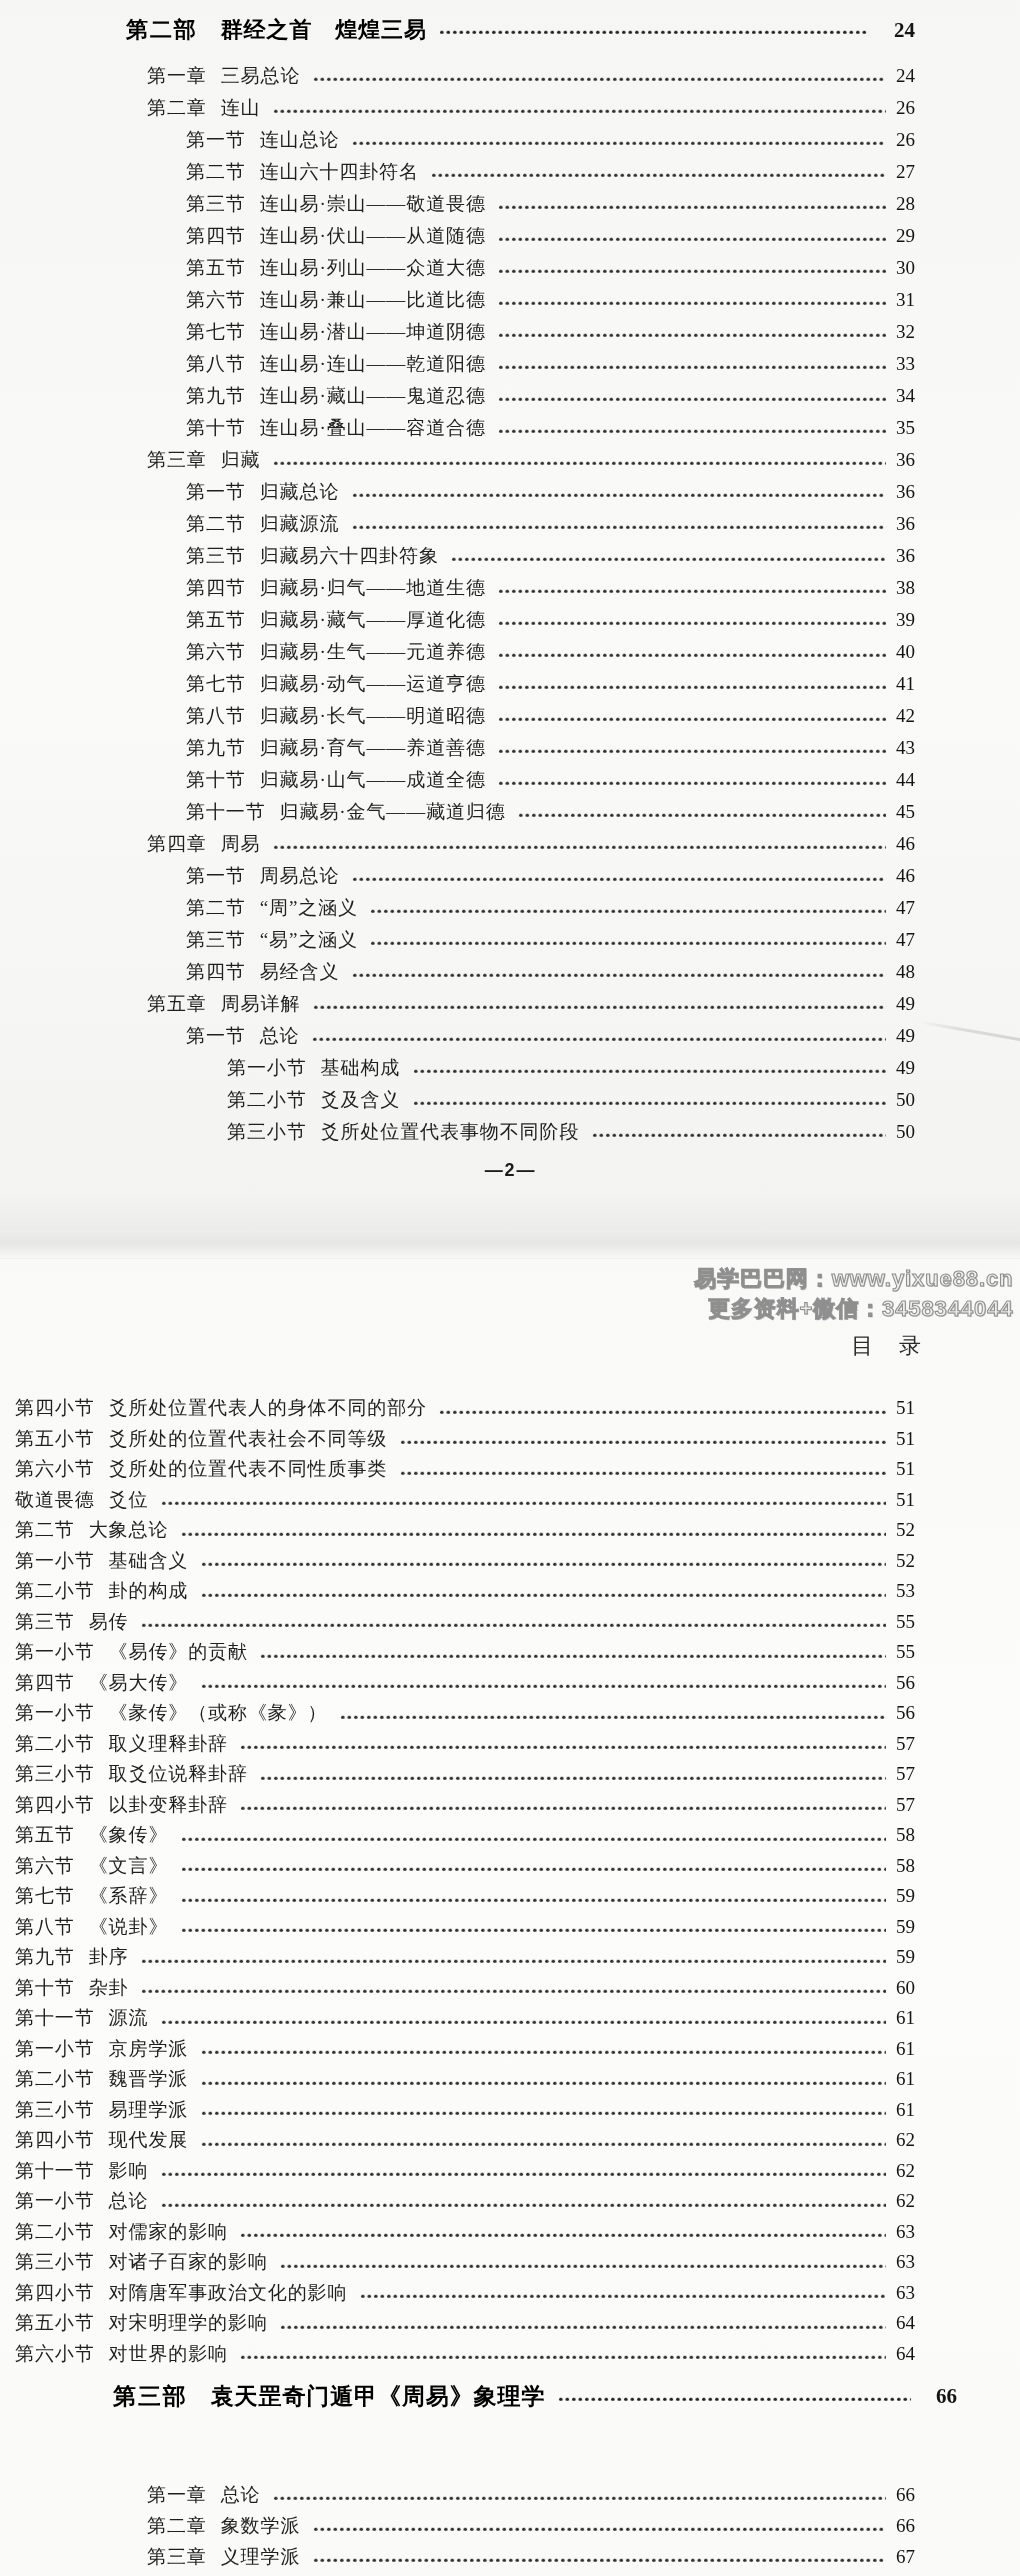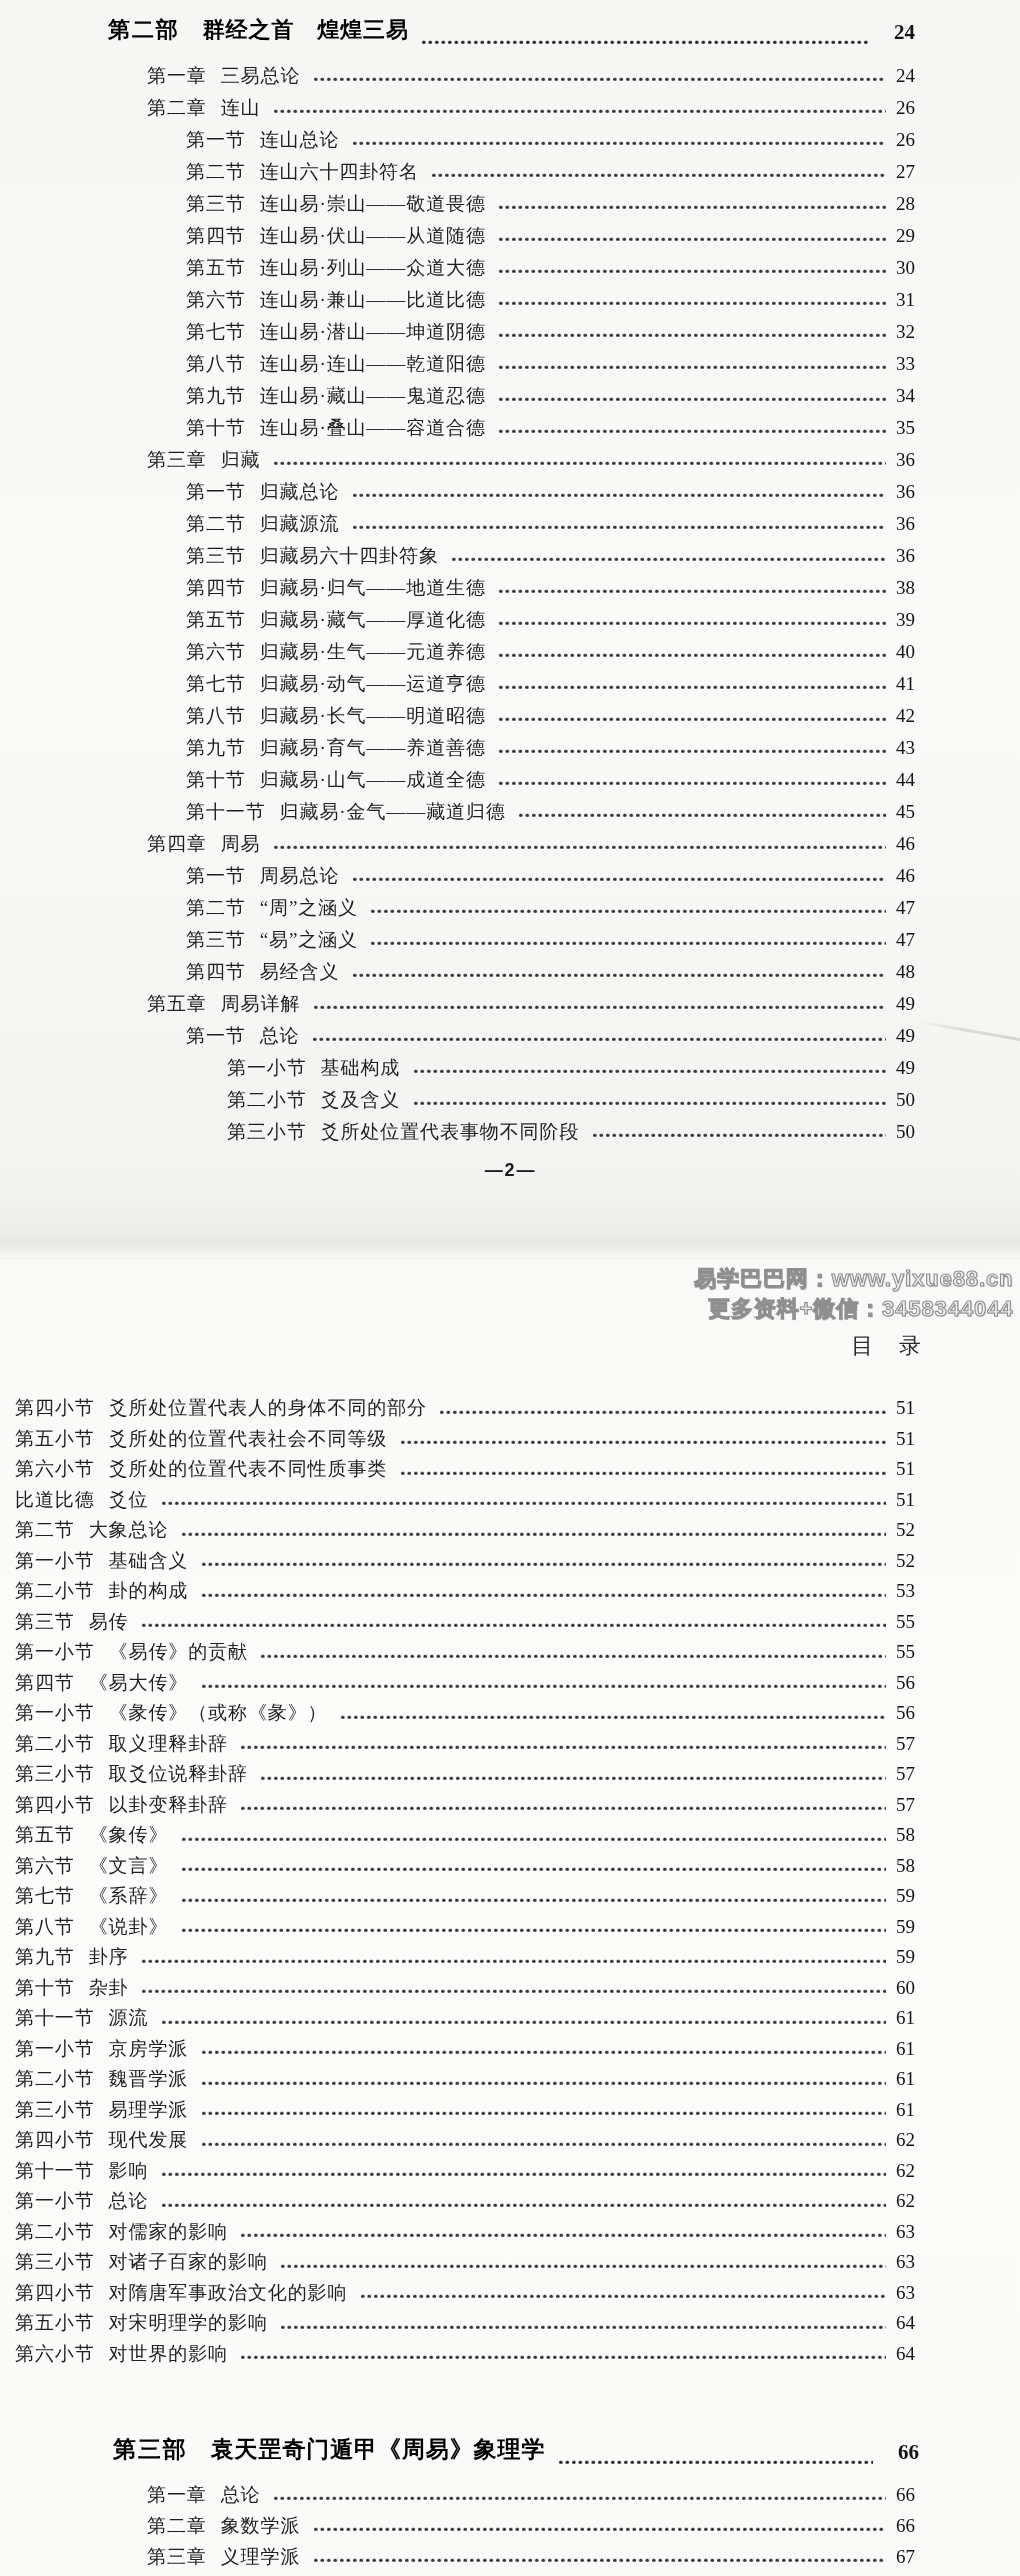--- a/index.html
+++ b/index.html
@@ -44,22 +44,22 @@
   #p2-rows2 .row{height:31px;}
   
   .part{
     position:absolute;left:0;right:0;
     font-weight:700;font-size:22px;color:#000;
   }
   .part .label{margin-right:23px;letter-spacing:1.9px;}
   .part .leader{transform:translateY(2.8px);
     background-image:radial-gradient(circle at 2.8px 5.7px,#222 1.5px,rgba(0,0,0,0) 1.9px);}
   .part .pagenum{font-weight:700;font-size:21px;padding-left:11.3px;min-width:32px;}
-  .part1-row{top:15px;padding-left:108px;padding-right:106px;display:flex;align-items:flex-end;}
-  .part2-row{top:1175px;padding-left:113px;padding-right:102px;display:flex;align-items:flex-end;font-size:23px;}
+  .part1-row{top:15px;padding-left:108px;padding-right:106px;display:flex;align-items:center;margin-left:18px;}
+  .part2-row{top:1122px;padding-left:113px;padding-right:64px;display:flex;align-items:center;font-size:23px;}
   
   .p1-footer{
     position:absolute;top:1160px;left:0;width:100%;text-align:center;
     font-size:18px;letter-spacing:1.9px;color:#1a1a1a;
     font-family:"Liberation Sans","DejaVu Sans",sans-serif;font-weight:700;
   }
   .toc-header{
     position:absolute;top:72px;right:98px;
     font-size:22px;color:#2a2a2a;letter-spacing:1.9px;white-space:pre;font-family:Liberation Mono, monospace;
   }
@@ -319,21 +319,21 @@
         <span class="leader"></span>
         <span class="pagenum">51</span>
       </div>
       <div class="row lv-subsection">
         <span class="label">第六小节</span>
         <span class="title">爻所处的位置代表不同性质事类</span>
         <span class="leader"></span>
         <span class="pagenum">51</span>
       </div>
       <div class="row lv-subsection">
-        <span class="label">比道比德</span>
+        <span class="label">敬道畏德</span>
         <span class="title">爻位</span>
         <span class="leader"></span>
         <span class="pagenum">51</span>
       </div>
       <div class="row lv-section">
         <span class="label">第二节</span>
         <span class="title">大象总论</span>
         <span class="leader"></span>
         <span class="pagenum">52</span>
       </div>

